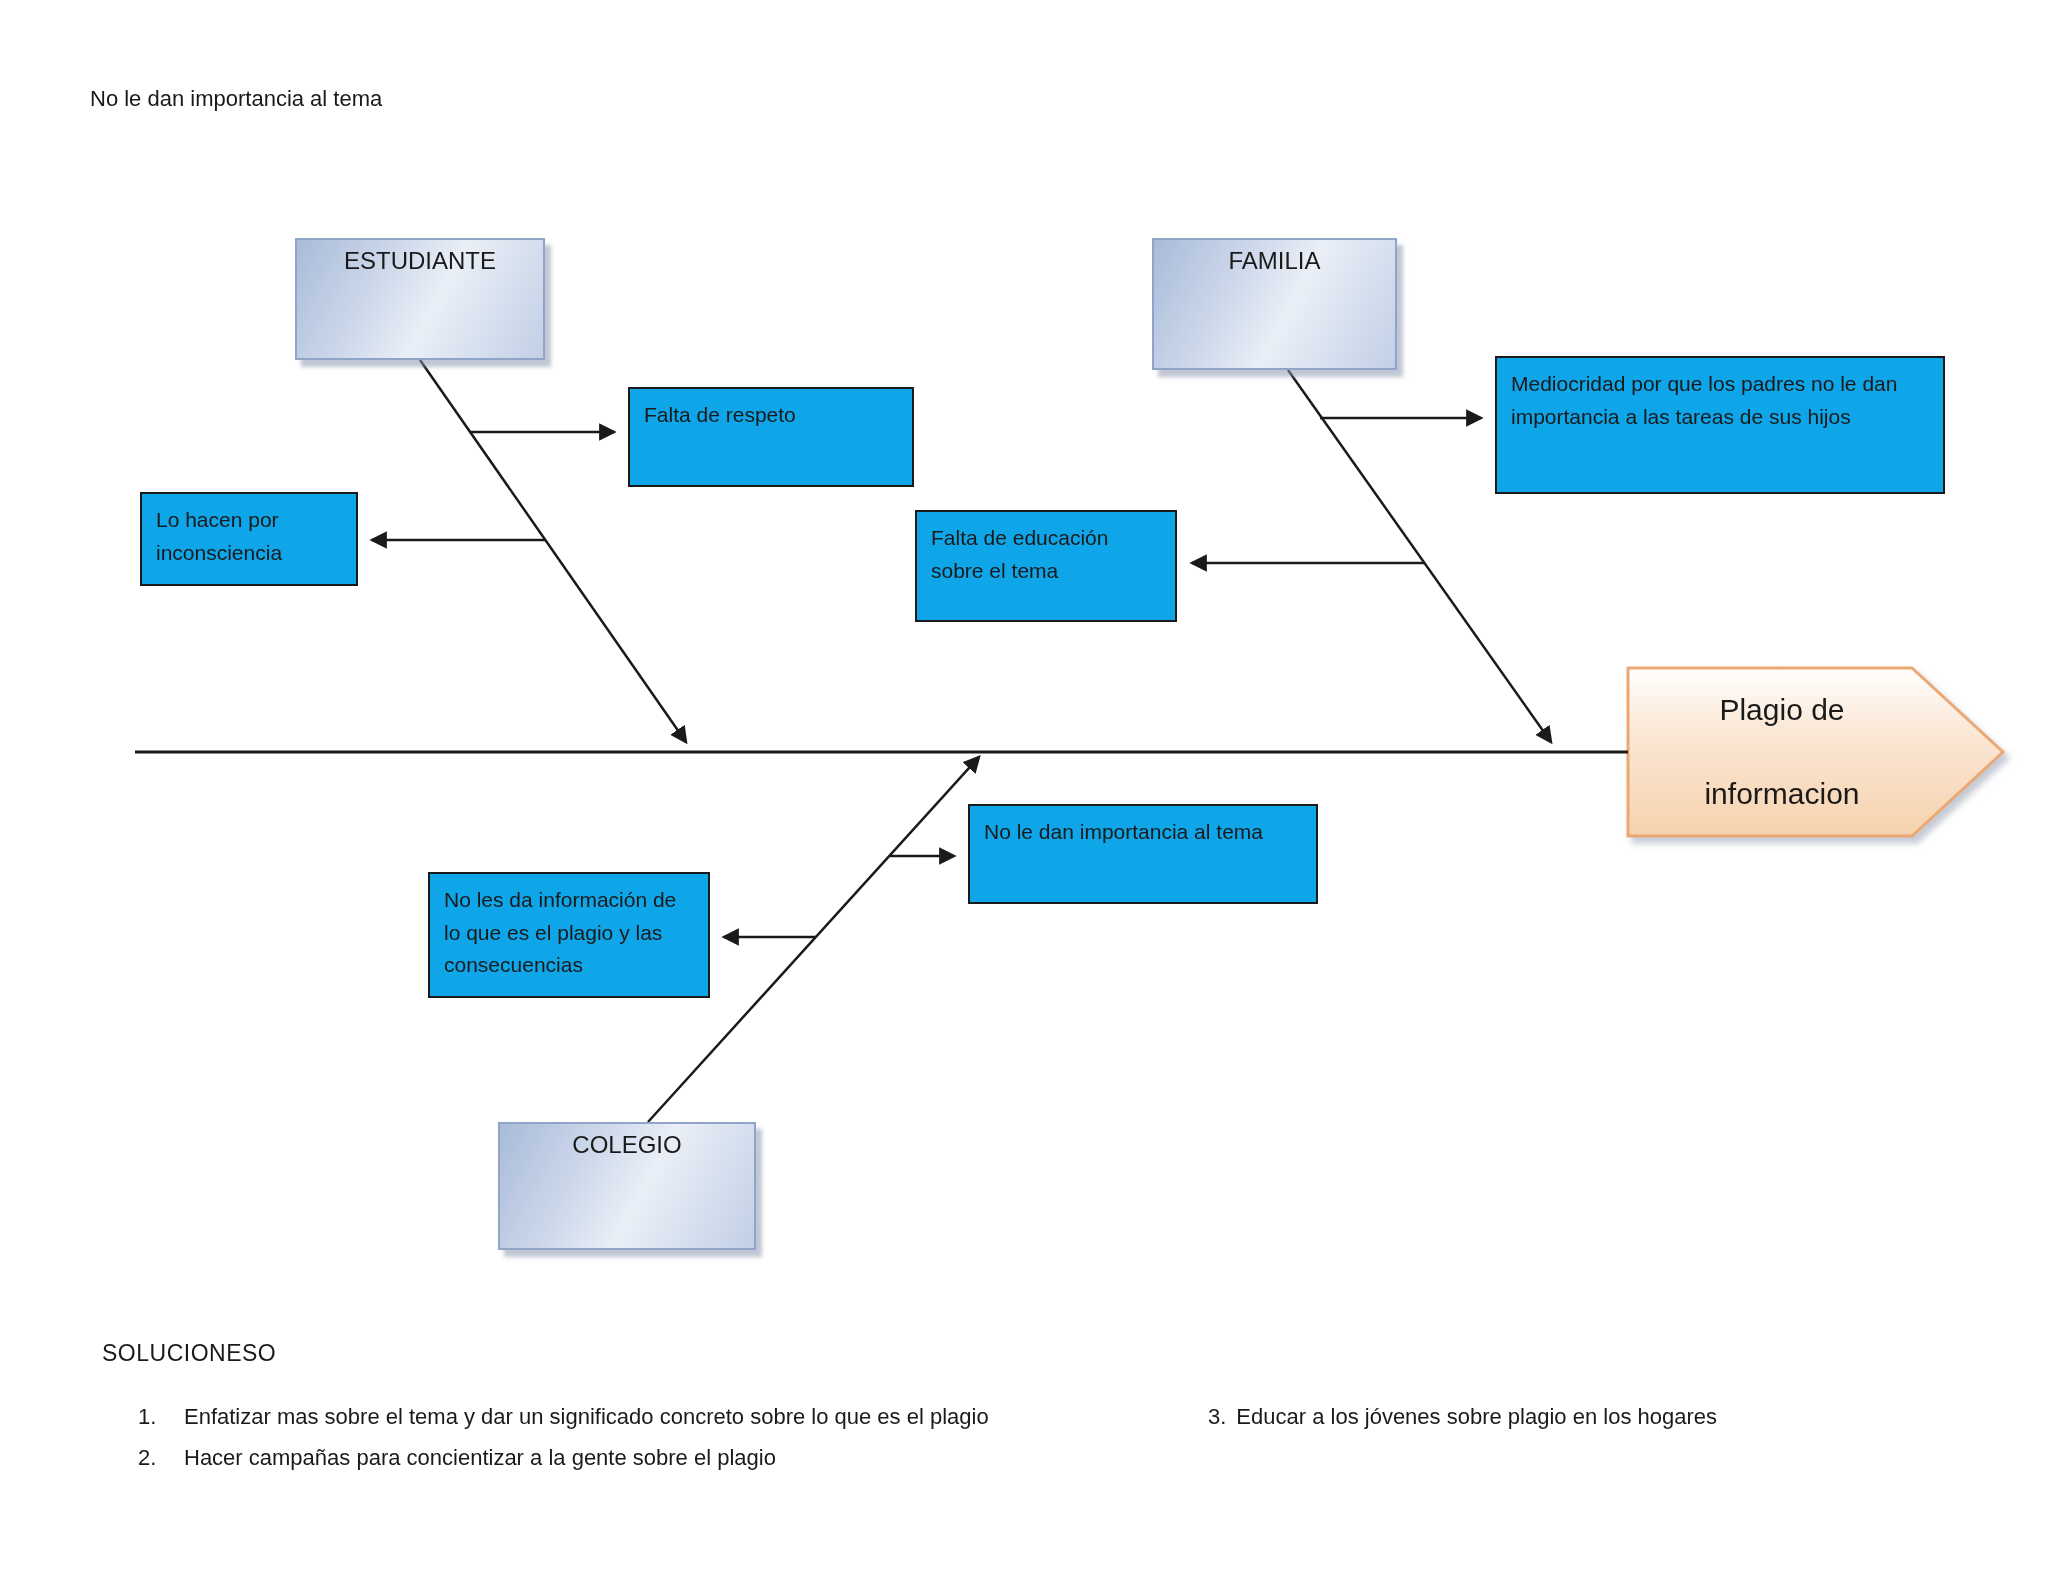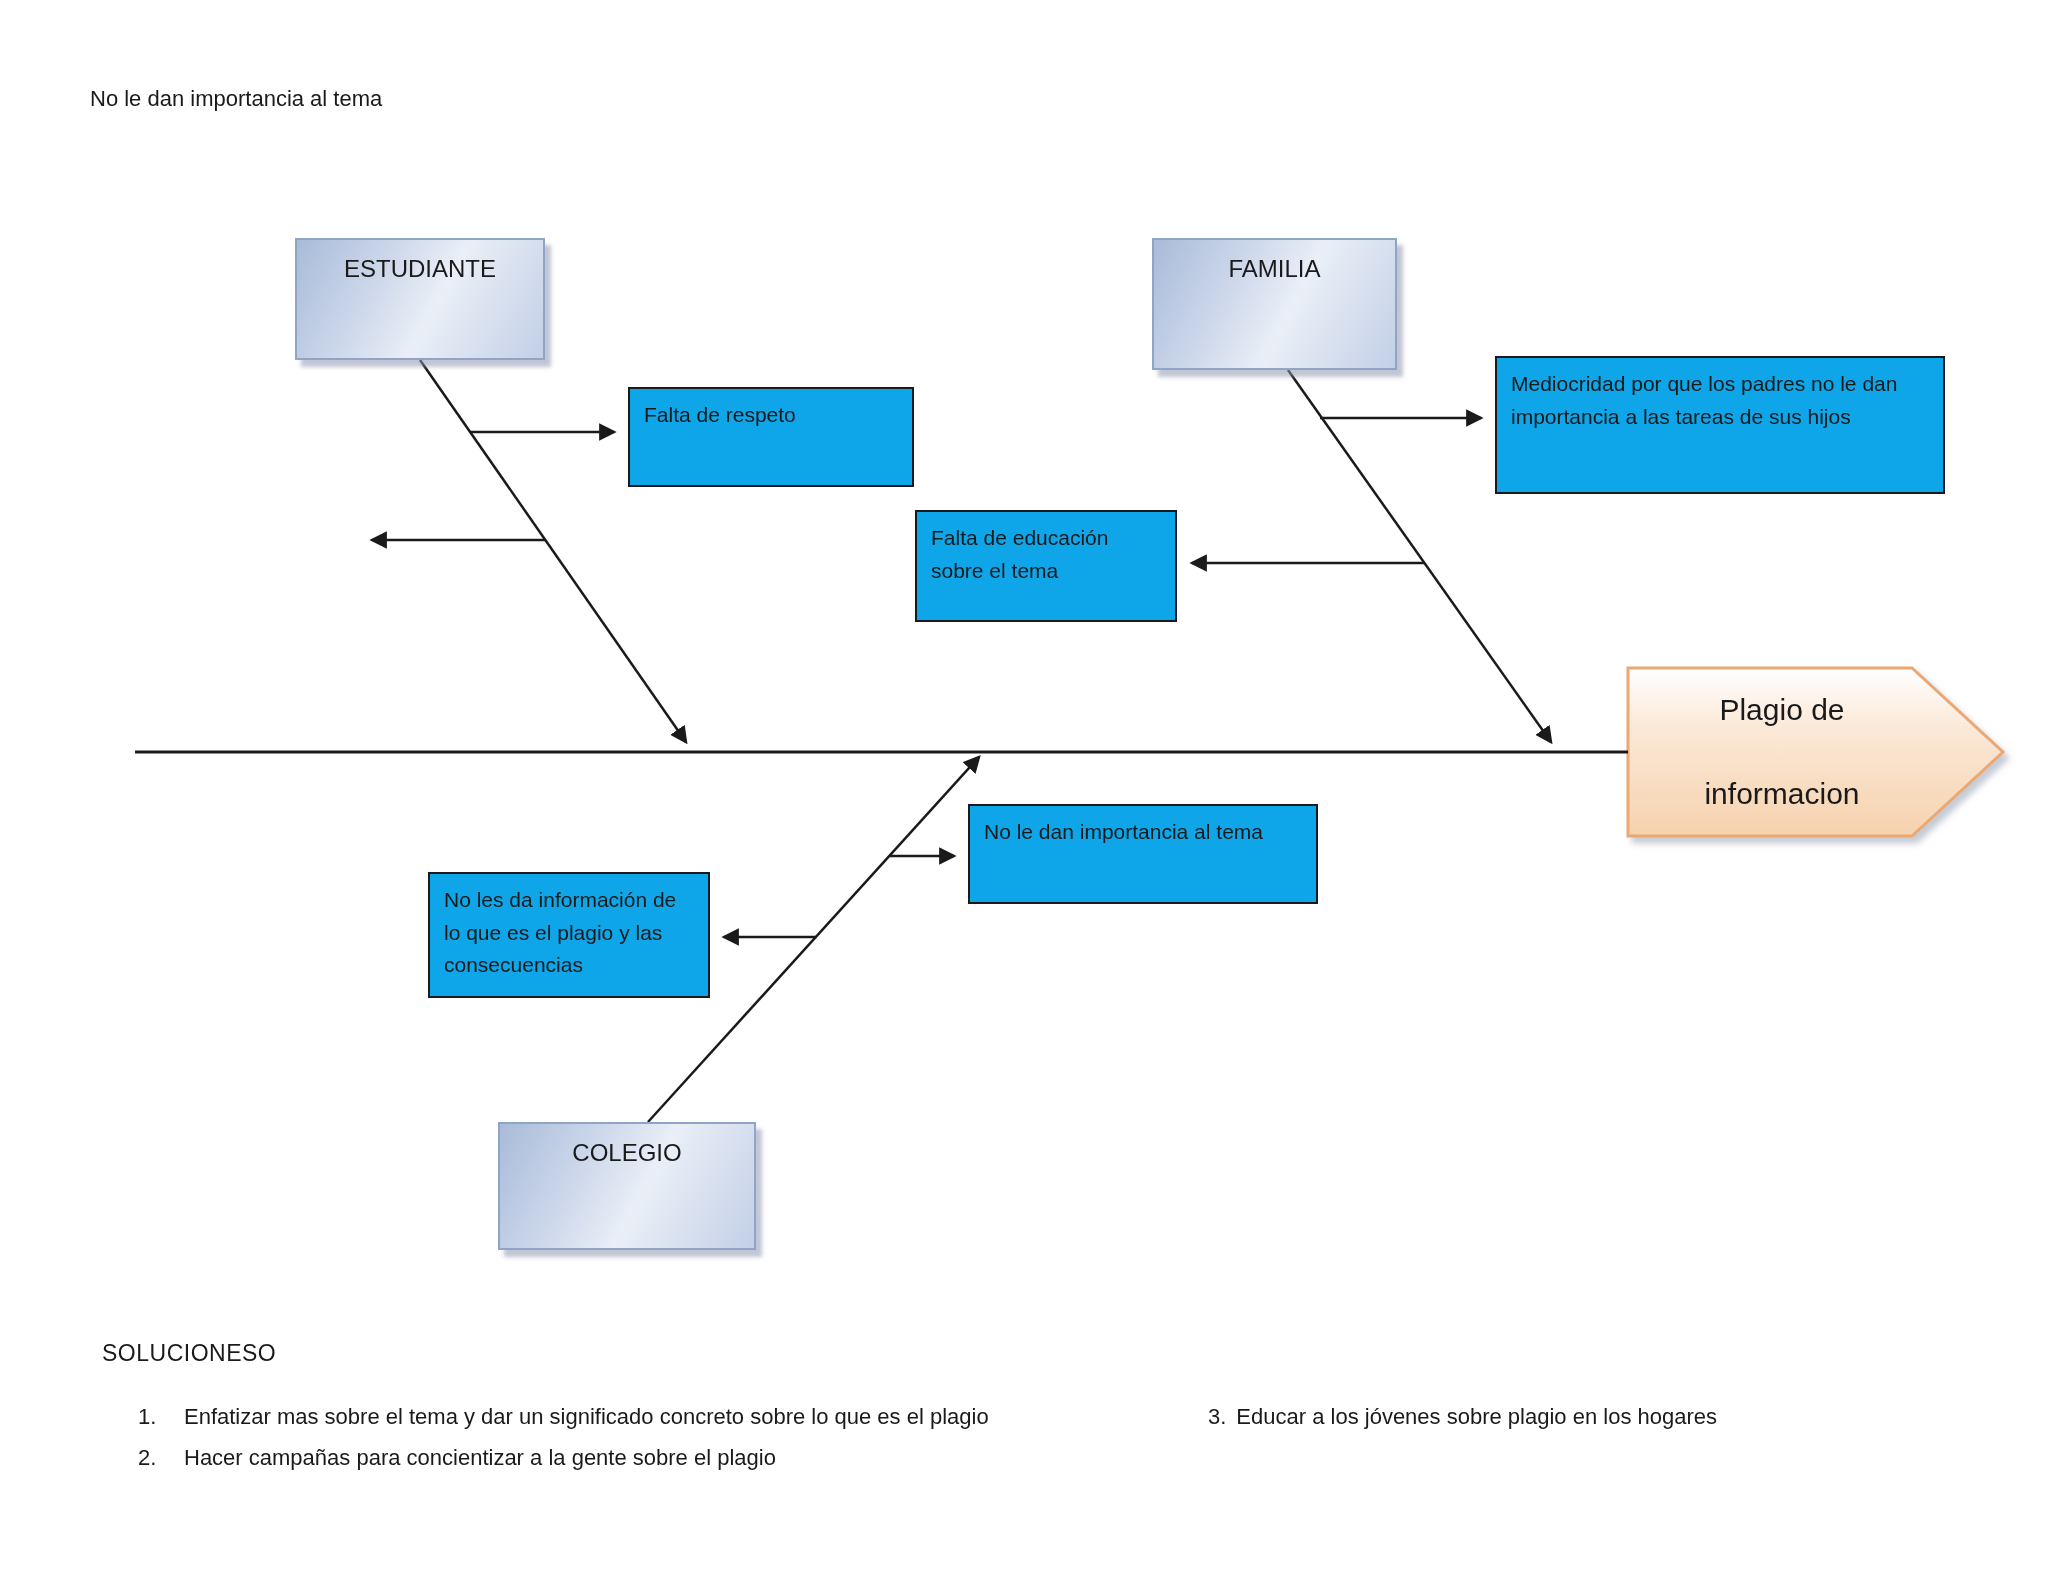--- a/index.html
+++ b/index.html
@@ -9,21 +9,21 @@
   }
   .abs { position:absolute; }
   .note-top { left:90px; top:86px; font-size:22px; }
   svg.skeleton { position:absolute; left:0; top:0; }
 
   .category {
     position:absolute;
     border:2px solid var(--cat-border, #90a4c8);
     background:linear-gradient(118deg, #a9bbd9 0%, #ccd7ea 32%, #eaeff7 56%, #c2cfe6 100%);
     box-shadow:6px 7px 4px rgba(140,152,175,0.55);
-    text-align:center; font-size:24px; padding-top:15px; box-sizing:border-box;
+    text-align:center; font-size:24px; padding-top:7px; box-sizing:border-box;
   }
   .cat-estudiante { left:295px; top:238px; width:250px; height:122px; }
   .cat-familia   { left:1152px; top:238px; width:245px; height:132px; }
   .cat-colegio   { left:498px;  top:1122px; width:258px; height:128px;text-align:center; }
 
   .cause {
     position:absolute; background:#0ea5e9;
     border:2px solid var(--line-color, #1f1f1f);
     font-size:21px; line-height:1.55; padding:10px 14px; box-sizing:border-box;
   }
@@ -92,20 +92,21 @@
     <span>ESTUDIANTE</span>
   </div>
   <div class="category cat-familia">
     <span>FAMILIA</span>
   </div>
   <div class="category cat-colegio">
     <span>COLEGIO</span>
   </div>
 
   <div class="cause cause-falta-respeto">Falta de respeto</div>
+  <div class="cause cause-inconsciencia">Lo hacen por inconsciencia</div>
   <div class="cause cause-falta-educacion">Falta de educación sobre el tema</div>
   <div class="cause cause-mediocridad">Mediocridad por que los padres no le dan importancia a las tareas de sus hijos</div>
   <div class="cause cause-no-importancia">No le dan importancia al tema</div>
   <div class="cause cause-no-informacion">No les da información de lo que es el plagio y las consecuencias</div>
 
   <div class="effect-text">
     <span>Plagio de</span>
     <span>informacion</span>
   </div>
 

